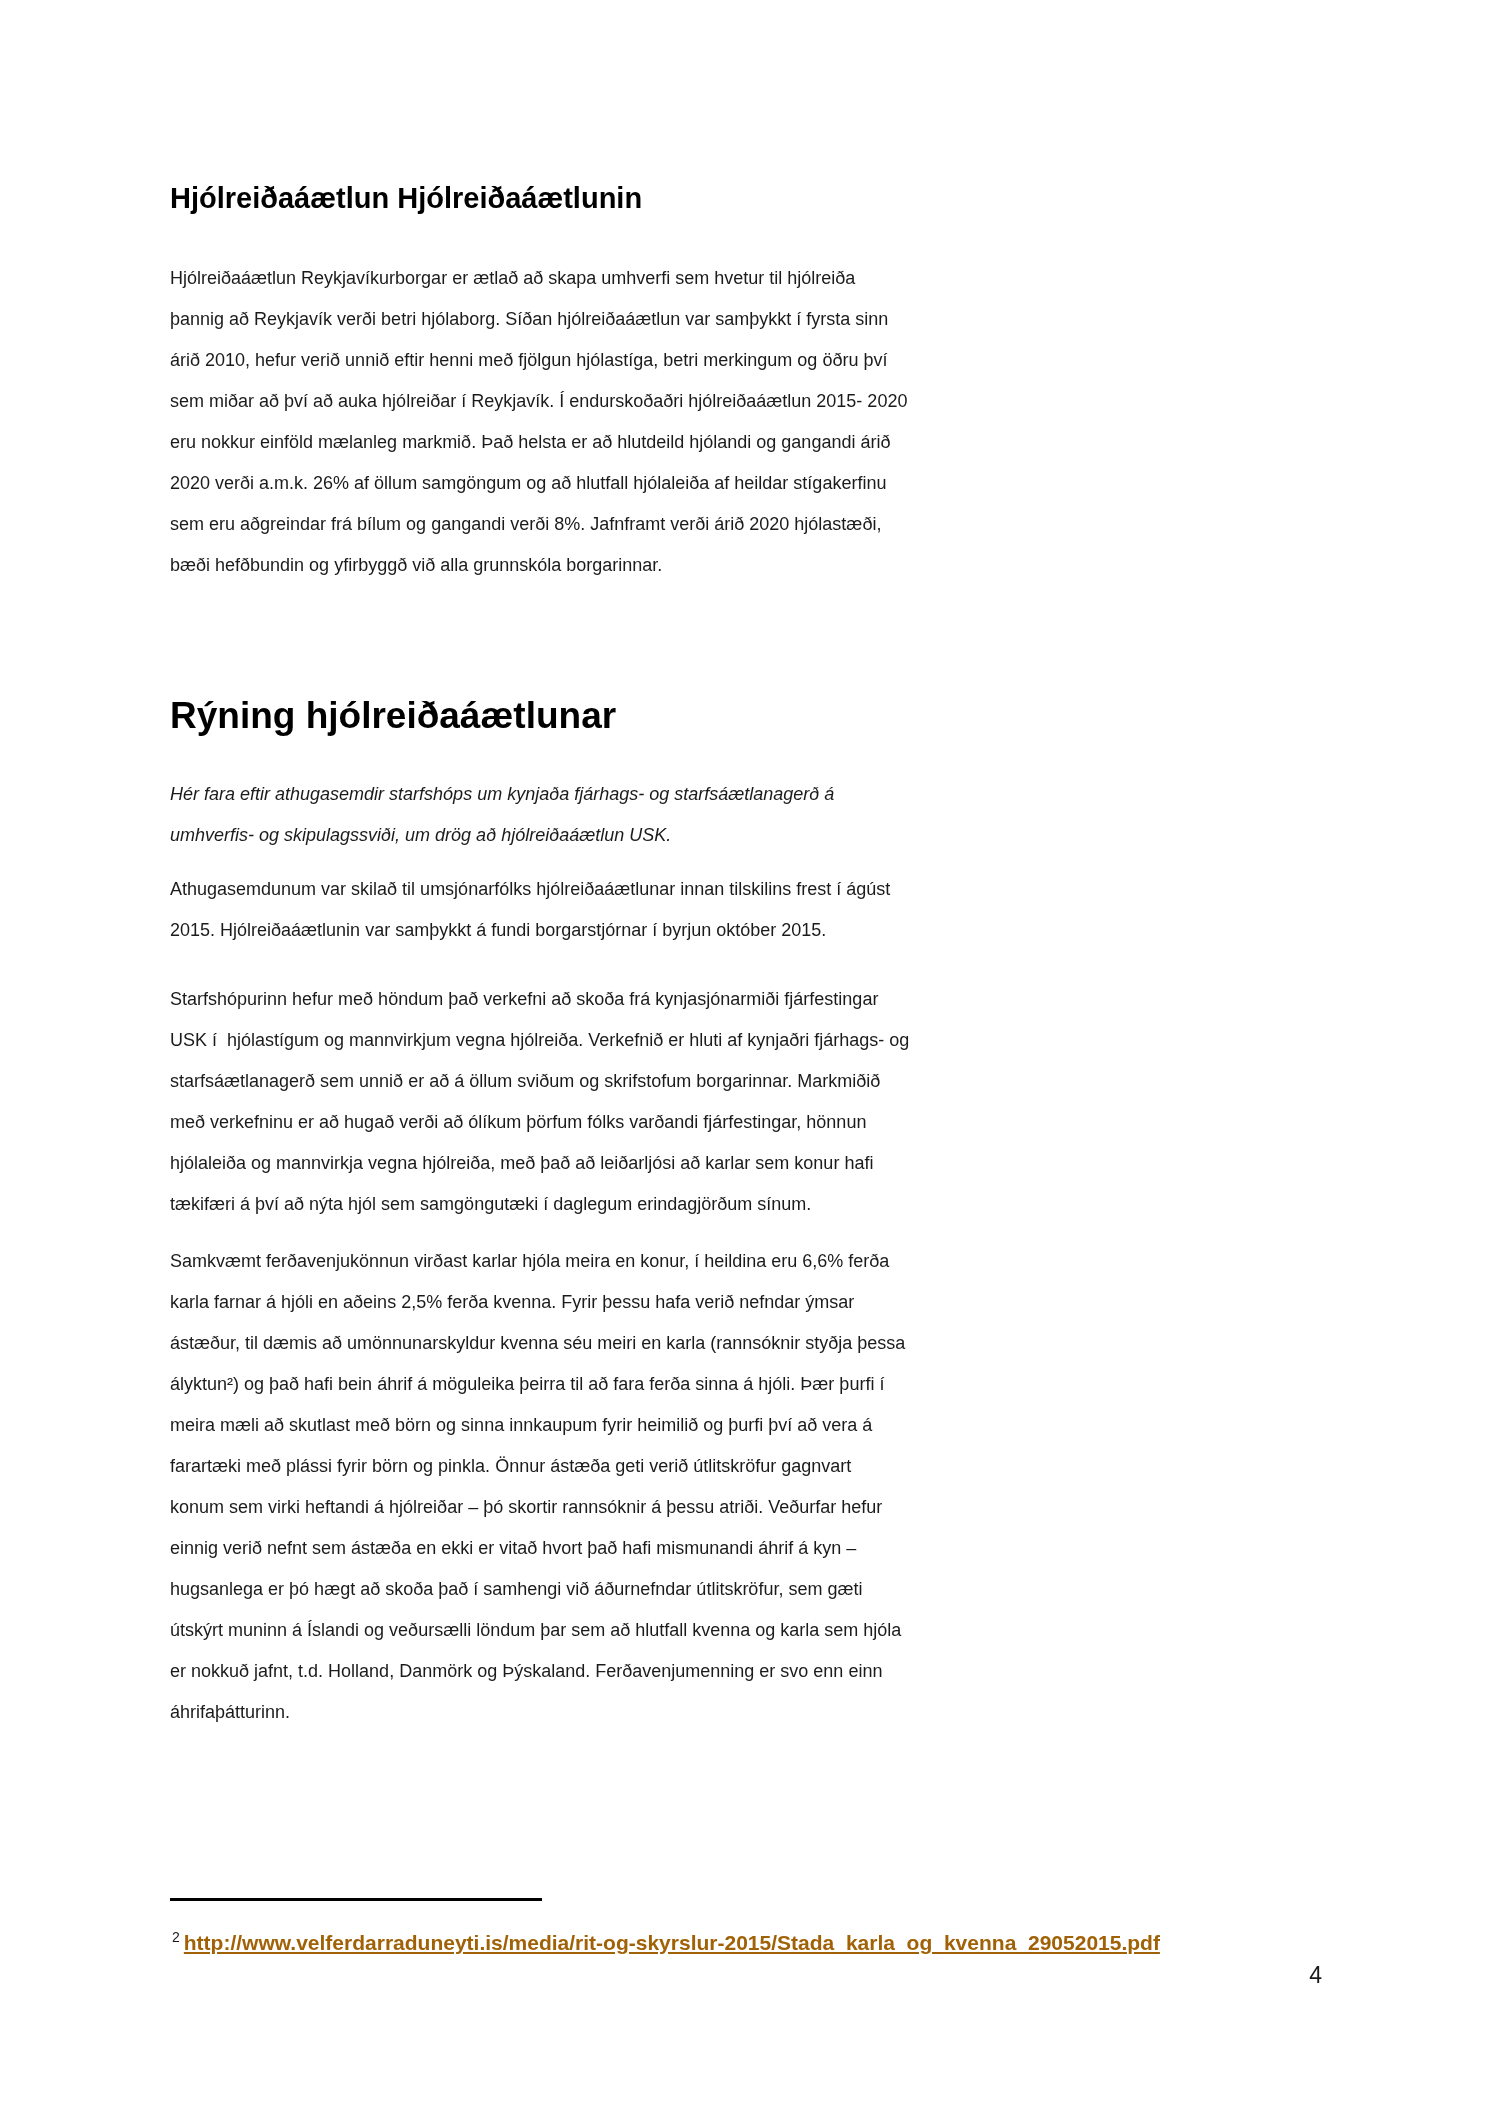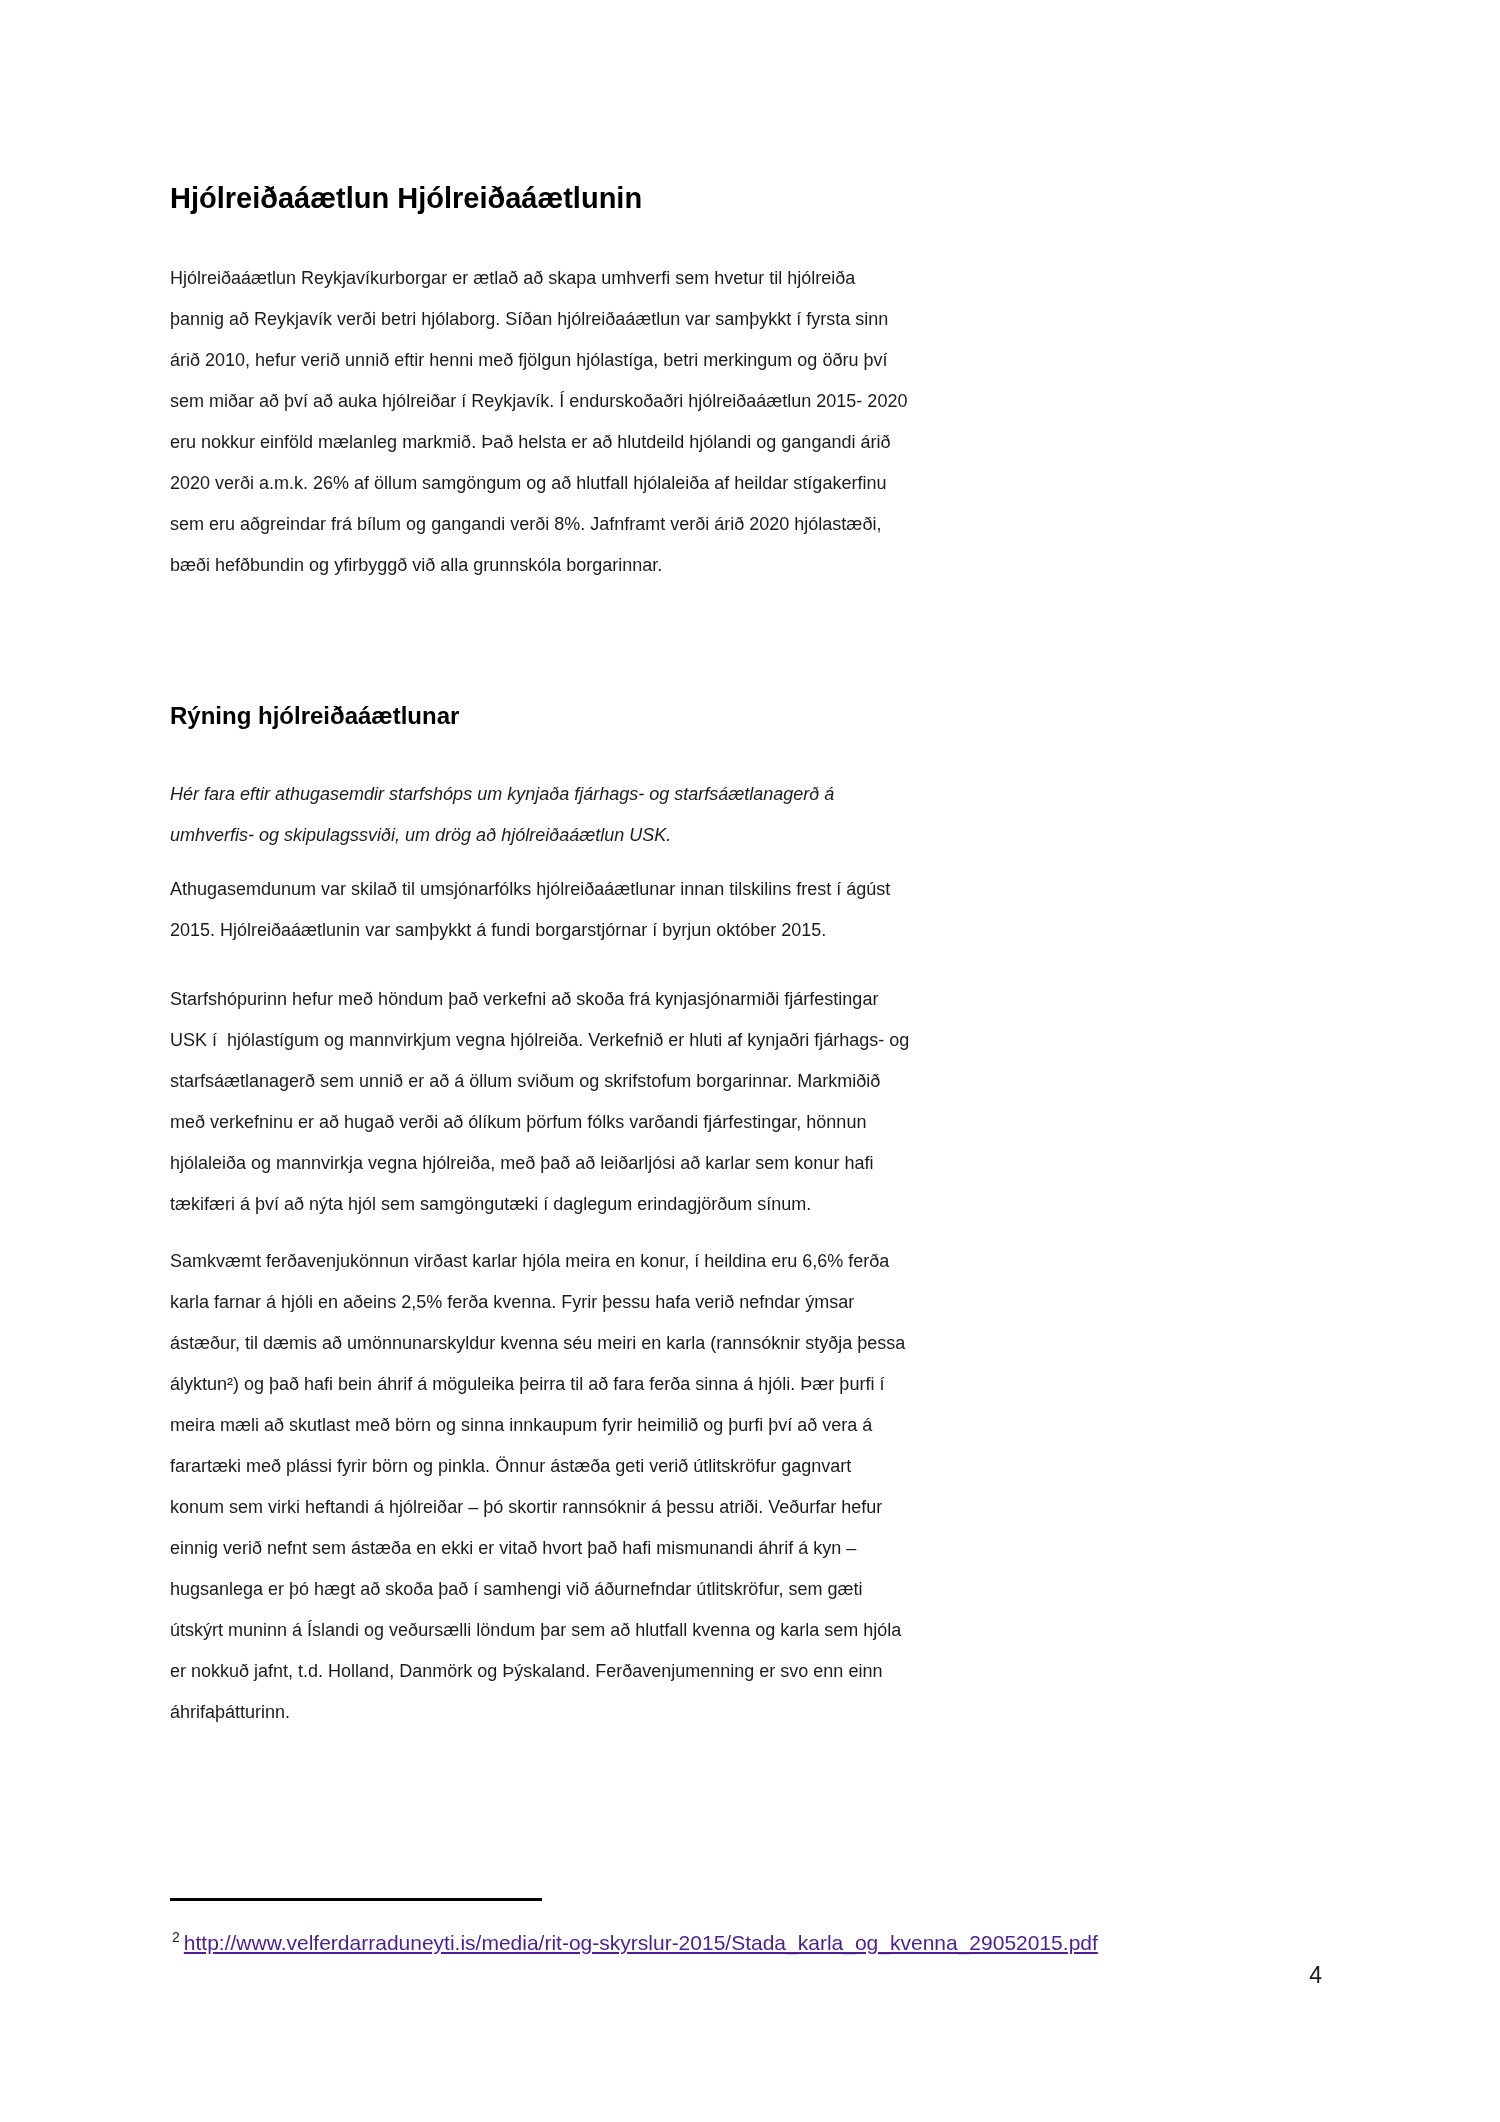--- a/index.html
+++ b/index.html
@@ -24,21 +24,21 @@
   }
   .doc-h1 {
     margin: 180px 0 0 0;
     font-size: 29px;
     line-height: 36px;
     font-weight: 700;
     color: #000000;
   }
   .doc-h2 {
     margin: 112px 0 0 0;
-    font-size: 24px;
+    font-size: 37px;
     line-height: 36px;
     font-weight: 700;
     color: #000000;
   }
   .para {
     font-size: 18px;
     line-height: 41px;
     white-space: pre-line;
     color: #1b1b1b;
     margin: 0;
@@ -63,23 +63,24 @@
     font-size: 21px;
     line-height: 30px;
   }
   .footnote sup {
     font-size: 14px;
     color: #1b1b1b;
     margin-right: 4px;
     vertical-align: super;
   }
   .footnote a {
-    color: #4c1d95;
+    color: #a16207;
     text-decoration: underline;
     cursor: pointer;
+    font-weight: bold;
   }
   .page-number {
     position: absolute;
     right: 178px;
     top: 1962px;
     font-size: 23px;
     color: #1b1b1b;
   }
 </style>
 </head>

